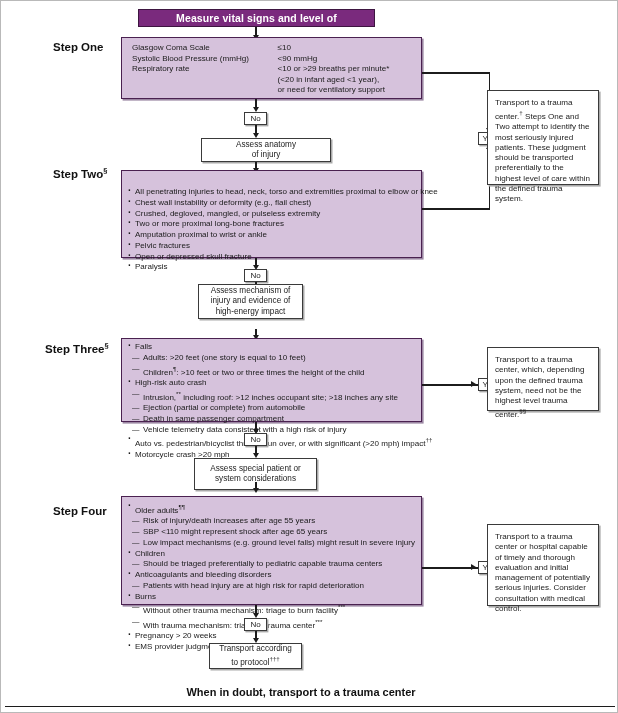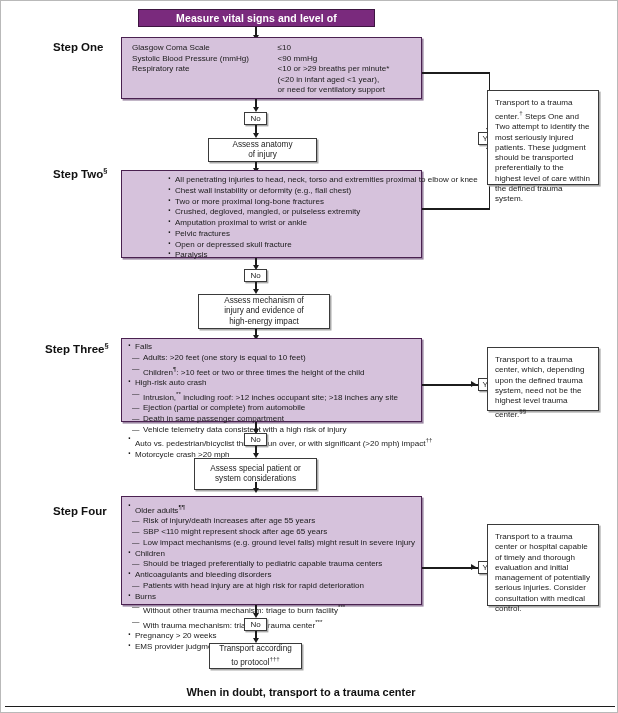--- a/index.html
+++ b/index.html
@@ -181,40 +181,40 @@
   <div class="abs hl" style="left:421px; top:71px; width:68px;"></div>
   <div class="abs vl" style="left:487.5px; top:71px; height:57px;"></div>
   <div class="abs arrow-d" style="left:484.8px; top:127px;"></div>
 
   <div class="abs vl" style="left:254.2px; top:98px; height:9px;"></div>
   <div class="abs arrow-d" style="left:251.5px; top:106px;"></div>
   <div class="abs nobox" style="left:243px; top:111px; width:23px; height:13px;">No</div>
   <div class="abs vl" style="left:254.2px; top:124px; height:9px;"></div>
   <div class="abs arrow-d" style="left:251.5px; top:132px;"></div>
 
-  <div class="abs plainbox" style="left:200px; top:137px; width:109px; height:24px;margin-left:7px;">
+  <div class="abs plainbox" style="left:200px; top:137px; width:130px; height:24px;">
     <div>
       <div>Assess anatomy</div>
       <div>of injury</div>
     </div>
   </div>
 
   <div class="abs vl" style="left:254.2px; top:161px; height:8px;"></div>
   <div class="abs arrow-d" style="left:251.5px; top:167px;"></div>
 
   <div class="abs step-label" style="left:52px; top:165px;">
     <span>Step Two</span><sup>§</sup>
   </div>
 
   <div class="abs criteria-box" style="left:120px; top:169px; width:301px; height:88px;">
-    <ul class="crit" style="padding:4px 4px 0 6px;margin-left:40px;">
+    <ul class="crit" style="padding:16px 4px 0 6px;">
       <li>All penetrating injuries to head, neck, torso and extremities proximal to elbow or knee</li>
       <li>Chest wall instability or deformity (e.g., flail chest)</li>
+      <li>Crushed, degloved, mangled, or pulseless extremity</li>
       <li>Two or more proximal long-bone fractures</li>
-      <li>Crushed, degloved, mangled, or pulseless extremity</li>
       <li>Amputation proximal to wrist or ankle</li>
       <li>Pelvic fractures</li>
       <li>Open or depressed skull fracture</li>
       <li>Paralysis</li>
     </ul>
   </div>
 
   <div class="abs hl" style="left:421px; top:207px; width:68px;"></div>
   <div class="abs vl" style="left:487.5px; top:148px; height:60px;"></div>
   <div class="abs arrow-u" style="left:484.8px; top:143px;"></div>
@@ -226,21 +226,21 @@
   <div class="abs transport" style="left:486px; top:89px; width:112px; height:95px;">
     <span>Transport to a trauma center.</span><sup>†</sup><span> Steps One and Two attempt to identify the most seriously injured patients. These judgment should be transported preferentially to the highest level of care within the defined trauma system.</span>
   </div>
 
   <div class="abs vl" style="left:254.2px; top:257px; height:9px;"></div>
   <div class="abs arrow-d" style="left:251.5px; top:264px;"></div>
   <div class="abs nobox" style="left:243px; top:268px; width:23px; height:13px;">No</div>
   <div class="abs vl" style="left:254.2px; top:281px; height:9px;"></div>
   <div class="abs arrow-d" style="left:251.5px; top:288px;"></div>
 
-  <div class="abs plainbox" style="left:197px; top:293px; width:132px; height:35px;">
+  <div class="abs plainbox" style="left:197px; top:283px; width:105px; height:35px;">
     <div>
       <div>Assess mechanism of</div>
       <div>injury and evidence of</div>
       <div>high-energy impact</div>
     </div>
   </div>
 
   <div class="abs vl" style="left:254.2px; top:328px; height:8px;"></div>
   <div class="abs arrow-d" style="left:251.5px; top:334px;"></div>
 

